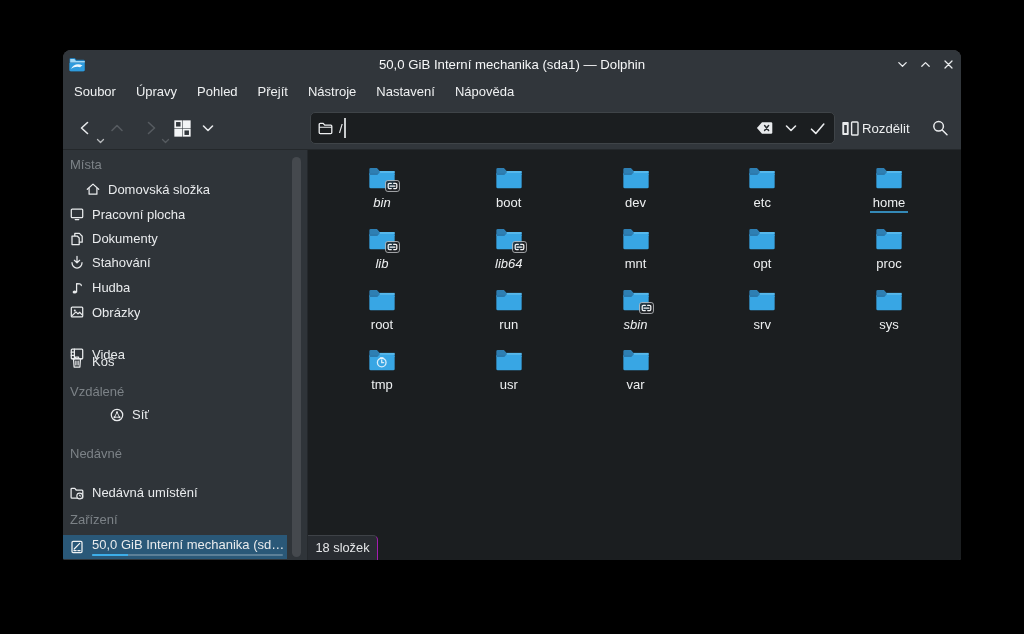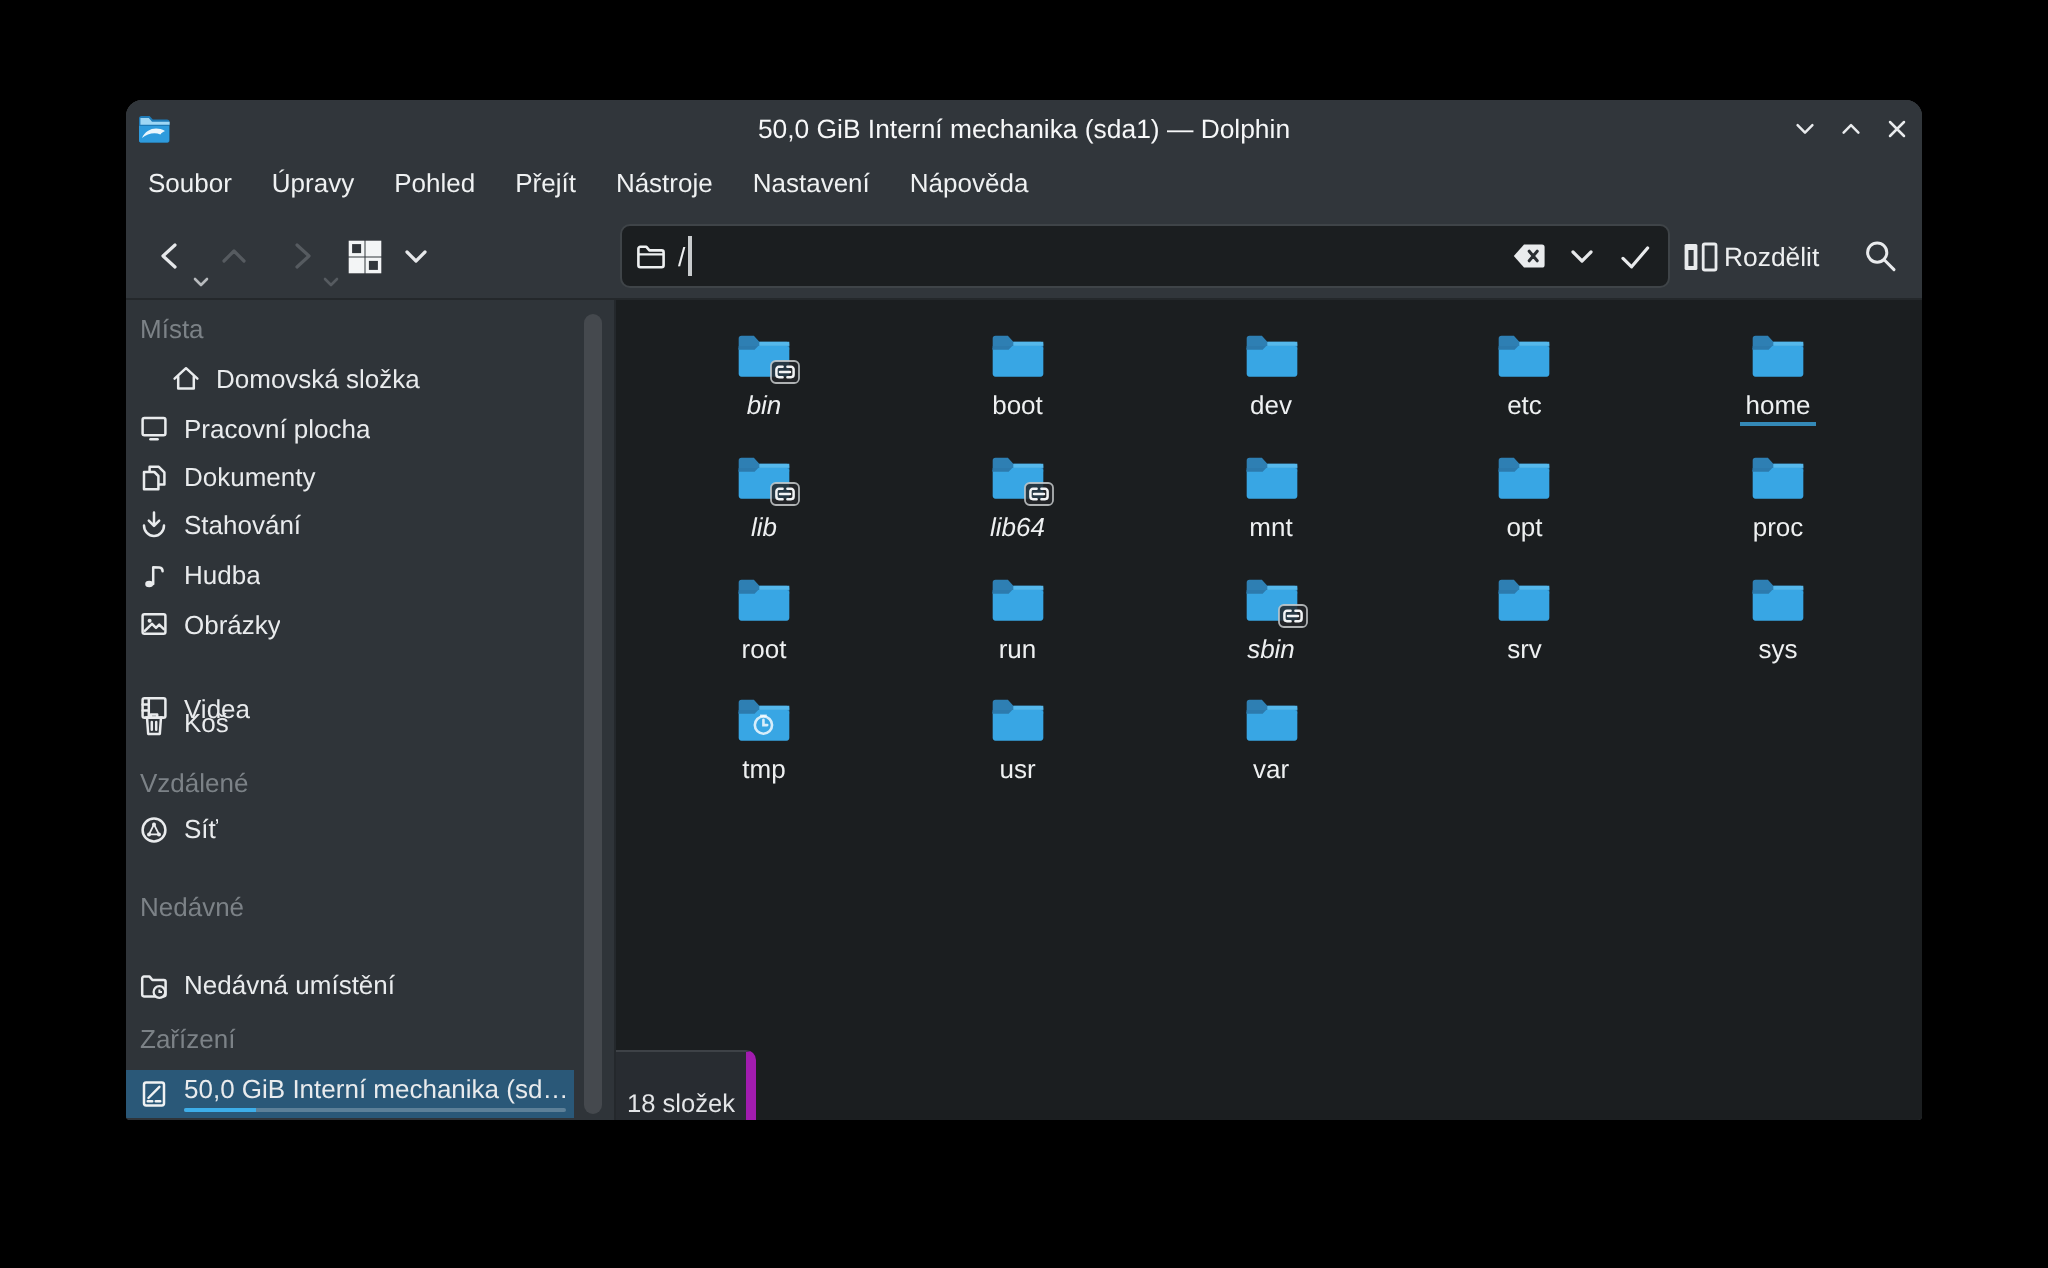--- a/index.html
+++ b/index.html
@@ -76,23 +76,23 @@
   .folder-cell { position:absolute; width:110px; display:flex; flex-direction:column;
     align-items:center; }
   .folder-icon-wrap { position:relative; width:30px; height:26px; }
   .folder-label { margin-top:4px; font-size:13px; color:#eef0f1; line-height:15px;
     white-space:nowrap; }
   .folder-label.symlink { font-style:italic; }
   .folder-label.hovered { border-bottom:2px solid rgba(61,174,233,0.75);
     padding:0 3px 1px 3px; }
   .emblem { position:absolute; right:-3px; bottom:-1px; }
 
-  .status-box { position:absolute; left:0px; bottom:0px; width:70px; height:35px;
-    background:#282c31; border-top:1px solid #3e4247; border-right:5px solid #a21caf;
-    border-top-right-radius:5px; display:flex; align-items:flex-end; justify-content:center; }
+  .status-box { position:absolute; left:0px; bottom:0px; width:70px; height:25px;
+    background:#282c31; border-top:1px solid #3e4247; border-right:1px solid #a21caf;
+    border-top-right-radius:5px; display:flex; align-items:center; justify-content:center; }
   .status-text { color:#e4e6e8; font-size:12.8px; padding-bottom:1px; }
 </style>
 </head>
 <body>
 
 <div class="stage">
   <div class="window">
 
     <div class="titlebar">
       <span class="app-icon">
@@ -308,21 +308,21 @@
             <span class="sb-icon">
               <svg width="16" height="16" viewBox="0 0 16 16" style="display:block">
                 <path d="M3.6 4.7h8.8M6.4 4.7V3.2h3.2v1.5" fill="none" stroke="#e9ebed" stroke-width="1.25" stroke-linecap="round" stroke-linejoin="round"></path>
      <path d="M4.5 4.7l0.6 8.3h5.8l0.6-8.3" fill="none" stroke="#e9ebed" stroke-width="1.25" stroke-linecap="round" stroke-linejoin="round"></path>
      <path d="M6.9 7v3.9M9.1 7v3.9" fill="none" stroke="#e9ebed" stroke-width="1.25" stroke-linecap="round" stroke-linejoin="round"></path>
               </svg>
             </span>
             <span class="sb-label">Koš</span>
           </div>
           <div class="sb-header" style="top: 229.8px; text-align: center;">Vzdálené</div>
-          <div class="sb-item" style="top: 252.5px;">
+          <div class="sb-item" style="top: 252.5px; margin-left: 40px;">
             <span class="sb-icon">
               <svg width="16" height="16" viewBox="0 0 16 16" style="display:block">
                 <circle cx="8" cy="8" r="5.7" fill="none" stroke="#e9ebed" stroke-width="1.25" stroke-linecap="round" stroke-linejoin="round"></circle>
      <circle cx="8" cy="5.2" r="1" fill="#e9ebed"></circle>
                 <circle cx="5.5" cy="10.2" r="1" fill="#e9ebed"></circle>
                 <circle cx="10.5" cy="10.2" r="1" fill="#e9ebed"></circle>
      <path d="M8 5.2 5.5 10.2h5Z" fill="none" stroke="#e9ebed" stroke-width="0.9"></path>
               </svg>
             </span>
             <span class="sb-label">Síť</span>

